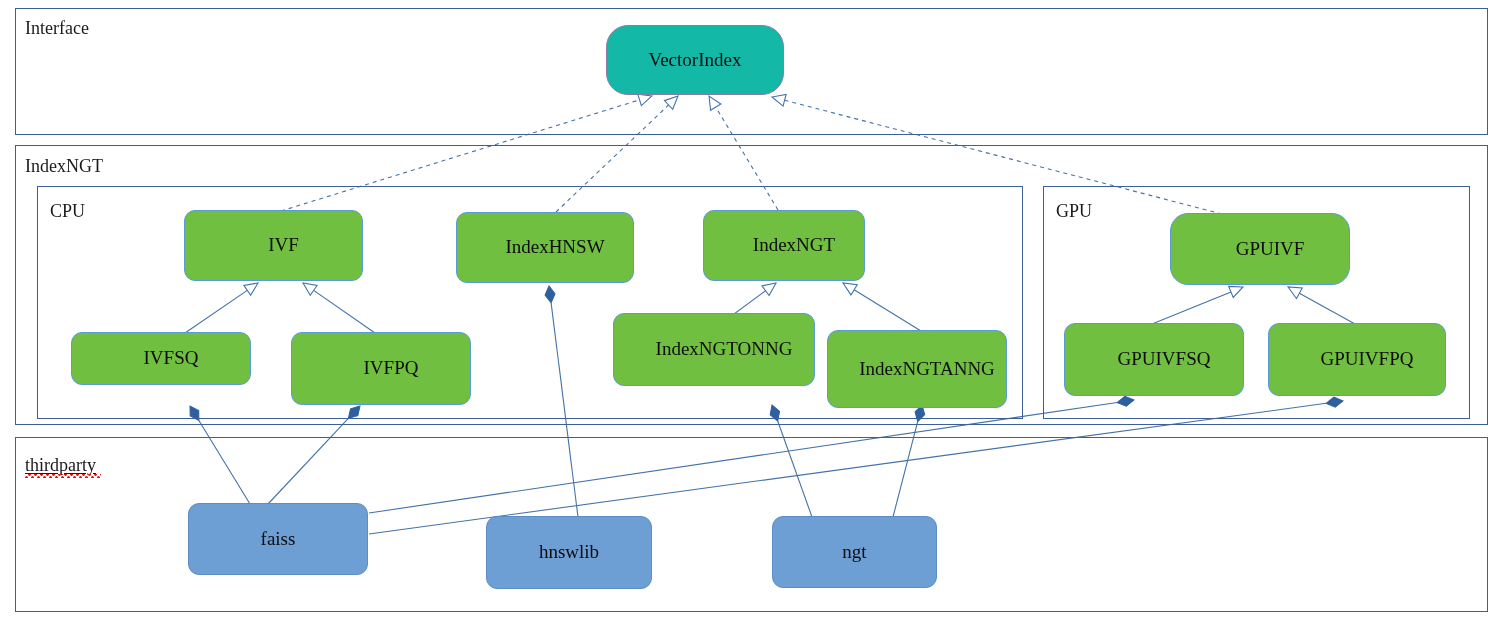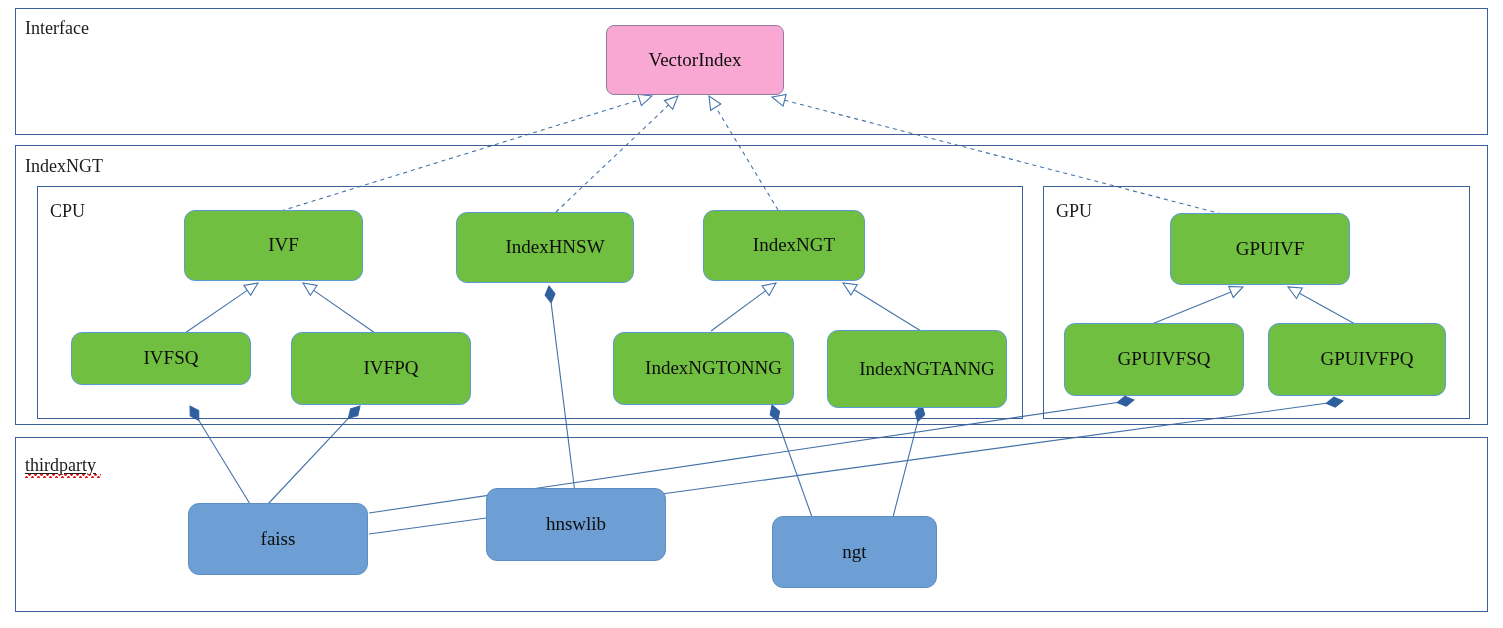--- a/index.html
+++ b/index.html
@@ -60,23 +60,23 @@
     align-items: center;
     justify-content: center;
     font-size: 19px;
     color: #0d0d0d;
     text-align: center;
     line-height: 1.1;
     white-space: nowrap;
     z-index: 2;
   }
   .node.iface {
-    background: #f9a8d4;
+    background: #14b8a6;
     border-color: #8e7aa8;
-    border-radius: 8px;
+    border-radius: 22px;
     text-align: center;
   }
   .node.impl {
     background: #70bf41;
     border-color: #5b9bd5;
     padding-left: 20px;
   }
   .node.third {
     background: #6d9ed4;
     border-color: #5b8ec4;
@@ -169,22 +169,22 @@
       <div class="panel-label spell" style="left: 25px; top: 456px;">thirdparty</div>
       <div class="spell-squiggle" style="left: 25px; top: 474px; width: 76px;"></div>
     </div>
   <div id="node-layer">
       <div class="node iface" style="left: 606px; top: 25px; width: 178px; height: 70px;">VectorIndex</div>
       <div class="node impl" style="left: 184px; top: 210px; width: 179px; height: 71px;">IVF</div>
       <div class="node impl" style="left: 456px; top: 212px; width: 178px; height: 71px;">IndexHNSW</div>
       <div class="node impl" style="left: 703px; top: 210px; width: 162px; height: 71px;">IndexNGT</div>
       <div class="node impl" style="left: 71px; top: 332px; width: 180px; height: 53px;">IVFSQ</div>
       <div class="node impl" style="left: 291px; top: 332px; width: 180px; height: 73px;">IVFPQ</div>
-      <div class="node impl" style="left: 613px; top: 332px; width: 181px; height: 73px;">IndexNGTONNG</div>
+      <div class="node impl" style="left: 613px; top: 313px; width: 202px; height: 73px;">IndexNGTONNG</div>
       <div class="node impl" style="left: 827px; top: 330px; width: 180px; height: 78px;">IndexNGTANNG</div>
-      <div class="node impl" style="left: 1170px; top: 213px; width: 180px; height: 72px;">GPUIVF</div>
+      <div class="node impl" style="left: 1170px; top: 213px; width: 180px; height: 72px; border-radius: 18px;">GPUIVF</div>
       <div class="node impl" style="left: 1064px; top: 323px; width: 180px; height: 73px;">GPUIVFSQ</div>
       <div class="node impl" style="left: 1268px; top: 323px; width: 178px; height: 73px;">GPUIVFPQ</div>
       <div class="node third" style="left: 188px; top: 503px; width: 180px; height: 72px;">faiss</div>
-      <div class="node third" style="left: 486px; top: 488px; width: 180px; height: 73px;">hnswlib</div>
+      <div class="node third" style="left: 486px; top: 516px; width: 166px; height: 73px;">hnswlib</div>
       <div class="node third" style="left: 772px; top: 516px; width: 165px; height: 72px;">ngt</div>
     </div>
 </div>
 
 </body></html>

